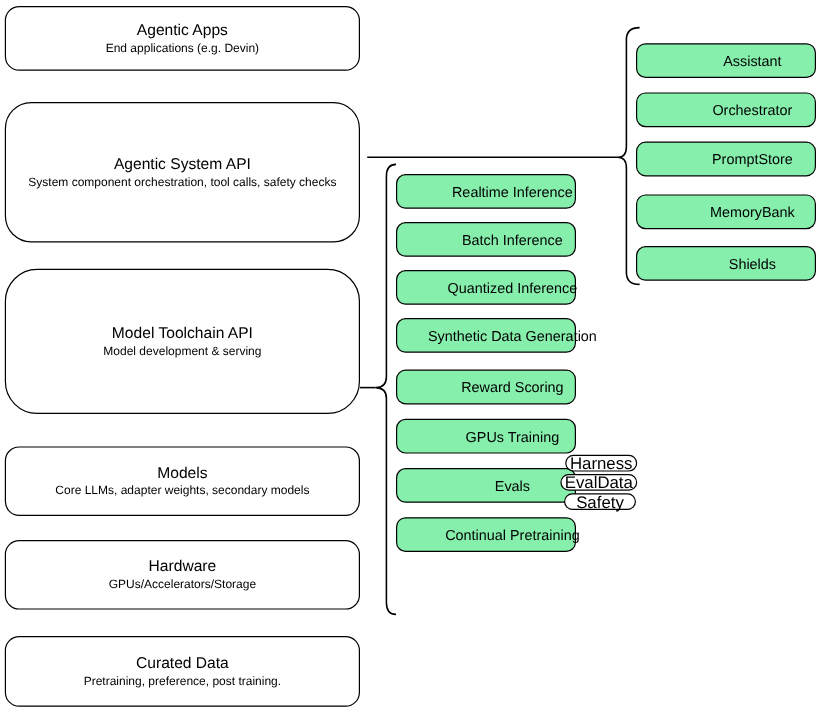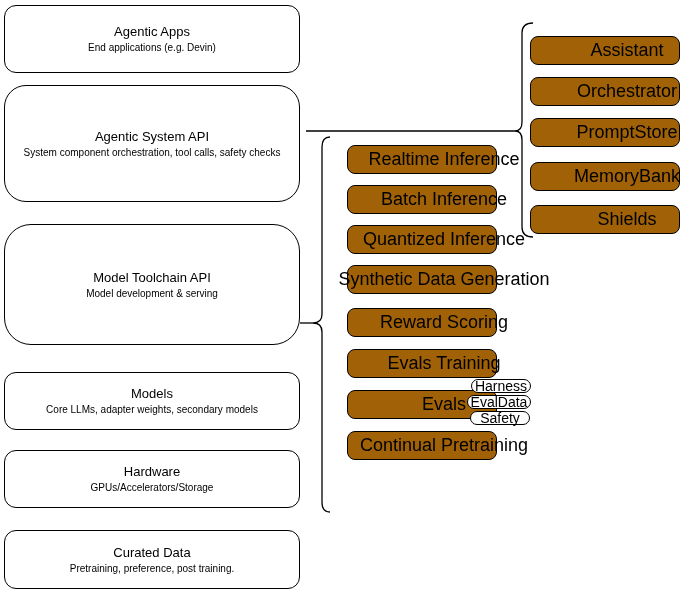--- a/index.html
+++ b/index.html
@@ -11,25 +11,25 @@
   .bigbox{
     position:absolute;left:4px;width:296px;box-sizing:border-box;
     border:1.3px solid #000;background:#fff;
     display:flex;flex-direction:column;align-items:center;justify-content:center;
     text-align:center;gap:3px;
   }
   .bigbox .title{font-size:13px;line-height:15px;white-space:nowrap;}
   .bigbox .subtitle{font-size:10px;line-height:12px;white-space:nowrap;}
   .node{
     position:absolute;box-sizing:border-box;height:29px;
-    border:1.3px solid #000;border-radius:8px;background:#a16207;
+    border:1.3px solid #000;border-radius:8px;background:#86efac;
     display:flex;align-items:center;justify-content:center;
-    font-size:18px;white-space:nowrap;padding-left:44px;
+    font-size:12px;white-space:nowrap;padding-left:44px;
   }
-  .mid{left:330px;width:150px;margin-left:17px;}
+  .mid{left:330px;width:150px;}
   .right{left:530px;width:150px;}
   .pill{
     position:absolute;box-sizing:border-box;height:14px;
     border:1.3px solid #000;border-radius:8px;background:#fff;
     display:flex;align-items:center;justify-content:center;
     font-size:14px;white-space:nowrap;z-index:5;
   }
 </style>
 </head>
 <body>
@@ -40,21 +40,21 @@
 
     <path d="M 533 23 Q 522 23 522 33 L 522 122 Q 522 131 515 131 Q 522 131 522 140 L 522 227 Q 522 237 533 237" fill="none" stroke="#000" stroke-width="1.3"></path>
 
     <path d="M 306 131 L 515 131" fill="none" stroke="#000" stroke-width="1.3"></path>
 
     <path d="M 330 137 Q 322 137 322 147 L 322 314 Q 322 323 313 323 Q 322 323 322 332 L 322 502 Q 322 512 330 512" fill="none" stroke="#000" stroke-width="1.3"></path>
 
     <path d="M 300 323 L 313 323" fill="none" stroke="#000" stroke-width="1.3"></path>
   </svg>
 
-  <div class="bigbox" style="top:5px;height:68px;border-radius:12px">
+  <div class="bigbox" style="top:5px;height:54px;border-radius:12px">
     <div class="title">Agentic Apps</div>
     <div class="subtitle">End applications (e.g. Devin)</div>
   </div>
 
   <div class="bigbox" style="top:85px;height:117px;border-radius:22px">
     <div class="title">Agentic System API</div>
     <div class="subtitle">System component orchestration, tool calls, safety checks</div>
   </div>
 
   <div class="bigbox" style="top:224px;height:121px;border-radius:27px">
@@ -75,21 +75,21 @@
   <div class="bigbox" style="top:530px;height:59px;border-radius:12px">
     <div class="title">Curated Data</div>
     <div class="subtitle">Pretraining, preference, post training.</div>
   </div>
 
   <div class="node mid" style="top:145px">Realtime Inference</div>
   <div class="node mid" style="top:185px">Batch Inference</div>
   <div class="node mid" style="top:225px">Quantized Inference</div>
   <div class="node mid" style="top:265px">Synthetic Data Generation</div>
   <div class="node mid" style="top:308px">Reward Scoring</div>
-  <div class="node mid" style="top:349px">Evals Training</div>
+  <div class="node mid" style="top:349px">GPUs Training</div>
   <div class="node mid" style="top:390px">Evals</div>
   <div class="node mid" style="top:431px">Continual Pretraining</div>
 
   <div class="pill" style="left:471px;top:379px;width:60px">Harness</div>
   <div class="pill" style="left:467px;top:395px;width:64px">EvalData</div>
   <div class="pill" style="left:470px;top:411px;width:60px">Safety</div>
 
   <div class="node right" style="top:36px">Assistant</div>
   <div class="node right" style="top:77px">Orchestrator</div>
   <div class="node right" style="top:118px">PromptStore</div>

